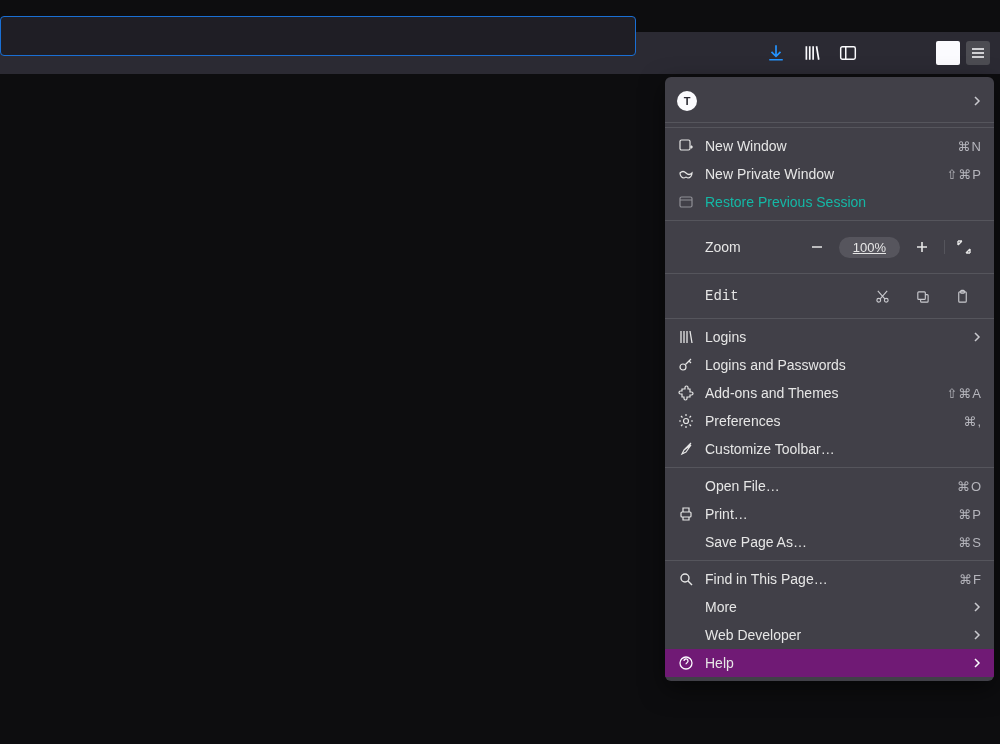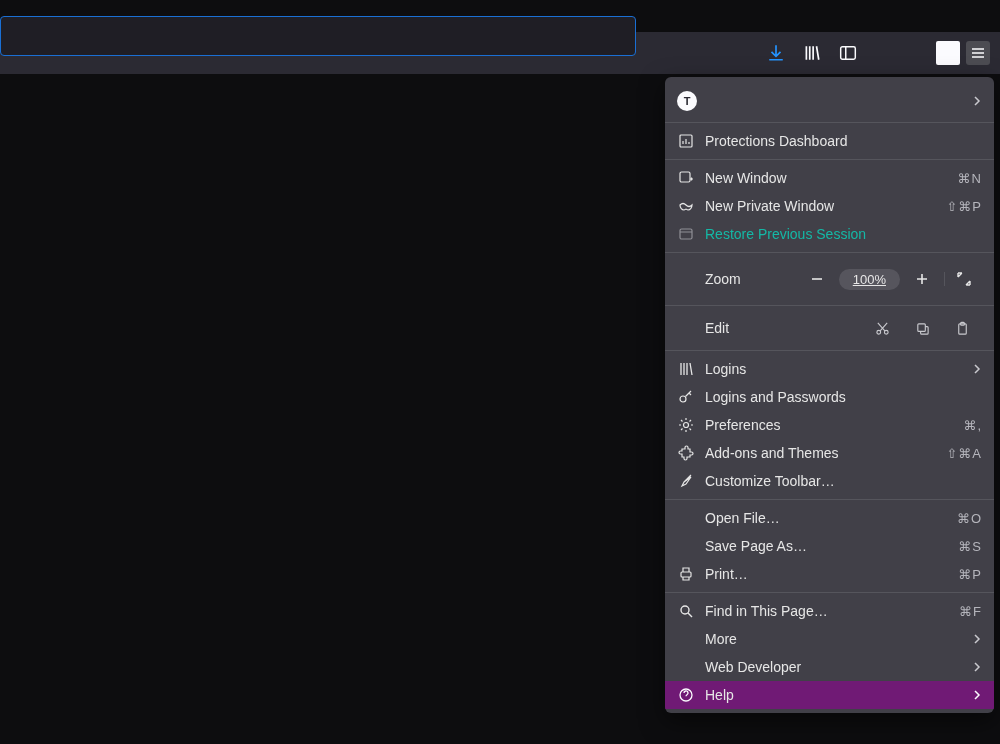--- a/index.html
+++ b/index.html
@@ -163,20 +163,21 @@
       padding: 3px 14px;
       font-size: 13px;
       margin: 0 6px;
       text-decoration: underline;
     }
     .edit-row {
       display: flex;
       align-items: center;
       height: 36px;
       padding: 0 12px;
+      font-family: Liberation Mono, monospace;
     }
     .edit-label { flex: 1; }
     .edit-btn {
       width: 40px;
       height: 28px;
       display: flex;
       align-items: center;
       justify-content: center;
       cursor: pointer;
     }
@@ -246,29 +247,20 @@
     <span class="menu-label"></span>
     <span class="menu-arrow">
       <svg width="10" height="10" viewBox="0 0 10 10" stroke="#c9c9ce" stroke-width="1.5" fill="none">
           <path d="M3 1l4 4-4 4"></path>
         </svg>
     </span>
   </div>
 
   <div class="menu-sep"></div>
 
-  <div class="menu-item">
-    <span class="menu-icon">
-      <svg viewBox="0 0 16 16" stroke="#e6e6e6" stroke-width="1.2" fill="none">
-          <rect x="2" y="2" width="12" height="12" rx="1"></rect>
-          <path d="M5 11V8M8 11V6M11 11V9"></path>
-        </svg>
-    </span>
-    <span class="menu-label">Protections Dashboard</span>
-  </div>
 
   <div class="menu-sep"></div>
 
   <div class="menu-item">
     <span class="menu-icon">
       <svg viewBox="0 0 16 16" stroke="#e6e6e6" stroke-width="1.2" fill="none">
           <rect x="2" y="2" width="10" height="10" rx="1.5"></rect>
           <path d="M12 9h3M13.5 7.5v3"></path>
         </svg>
     </span>
@@ -367,70 +359,70 @@
           <circle cx="5" cy="10" r="3"></circle>
           <path d="M7.5 7.5L13 2M11 4l2 2"></path>
         </svg>
     </span>
     <span class="menu-label">Logins and Passwords</span>
   </div>
 
   <div class="menu-item">
     <span class="menu-icon">
       <svg viewBox="0 0 16 16" stroke="#e6e6e6" stroke-width="1.2" fill="none">
+          <path d="M4 4h3V2.5a1.5 1.5 0 013 0V4h2v3h1.5a1.5 1.5 0 010 3H12v2H9v1.5a1.5 1.5 0 01-3 0V12H4V9H2.5a1.5 1.5 0 010-3H4V4z"></path>
+        </svg>
+    </span>
+    <span class="menu-label">Add-ons and Themes</span>
+    <span class="menu-shortcut">⇧⌘A</span>
+  </div>
+
+  <div class="menu-item">
+    <span class="menu-icon">
+      <svg viewBox="0 0 16 16" stroke="#e6e6e6" stroke-width="1.2" fill="none">
           <circle cx="8" cy="8" r="2.5"></circle>
           <path d="M8 1v2M8 13v2M1 8h2M13 8h2M3 3l1.5 1.5M11.5 11.5L13 13M3 13l1.5-1.5M11.5 4.5L13 3"></path>
         </svg>
     </span>
     <span class="menu-label">Preferences</span>
     <span class="menu-shortcut">⌘,</span>
   </div>
 
   <div class="menu-item">
     <span class="menu-icon">
       <svg viewBox="0 0 16 16" stroke="#e6e6e6" stroke-width="1.2" fill="none">
-          <path d="M4 4h3V2.5a1.5 1.5 0 013 0V4h2v3h1.5a1.5 1.5 0 010 3H12v2H9v1.5a1.5 1.5 0 01-3 0V12H4V9H2.5a1.5 1.5 0 010-3H4V4z"></path>
-        </svg>
-    </span>
-    <span class="menu-label">Add-ons and Themes</span>
-    <span class="menu-shortcut">⇧⌘A</span>
-  </div>
-
-  <div class="menu-item">
-    <span class="menu-icon">
-      <svg viewBox="0 0 16 16" stroke="#e6e6e6" stroke-width="1.2" fill="none">
           <path d="M13 2L6 9M6 9l-2 4 4-2 5-7z"></path>
         </svg>
     </span>
     <span class="menu-label">Customize Toolbar…</span>
   </div>
 
   <div class="menu-sep"></div>
 
   <div class="menu-item">
     <span class="menu-icon-spacer"></span>
     <span class="menu-label">Open File…</span>
     <span class="menu-shortcut">⌘O</span>
   </div>
 
   <div class="menu-item">
+    <span class="menu-icon">
+      <svg viewBox="0 0 16 16" stroke="#e6e6e6" stroke-width="1.2" fill="none">
+          <rect x="3" y="6" width="10" height="5" rx="1"></rect>
+          <path d="M5 6V2h6v4M5 11v3h6v-3"></path>
+        </svg>
+    </span>
+    <span class="menu-label">Print…</span>
+    <span class="menu-shortcut">⌘P</span>
+  </div>
+
+  <div class="menu-item">
     <span class="menu-icon-spacer"></span>
     <span class="menu-label">Save Page As…</span>
     <span class="menu-shortcut">⌘S</span>
-  </div>
-
-  <div class="menu-item">
-    <span class="menu-icon">
-      <svg viewBox="0 0 16 16" stroke="#e6e6e6" stroke-width="1.2" fill="none">
-          <rect x="3" y="6" width="10" height="5" rx="1"></rect>
-          <path d="M5 6V2h6v4M5 11v3h6v-3"></path>
-        </svg>
-    </span>
-    <span class="menu-label">Print…</span>
-    <span class="menu-shortcut">⌘P</span>
   </div>
 
   <div class="menu-sep"></div>
 
   <div class="menu-item">
     <span class="menu-icon">
       <svg viewBox="0 0 16 16" stroke="#e6e6e6" stroke-width="1.4" fill="none">
           <circle cx="7" cy="7" r="4"></circle>
           <path d="M10 10l4 4"></path>
         </svg>

